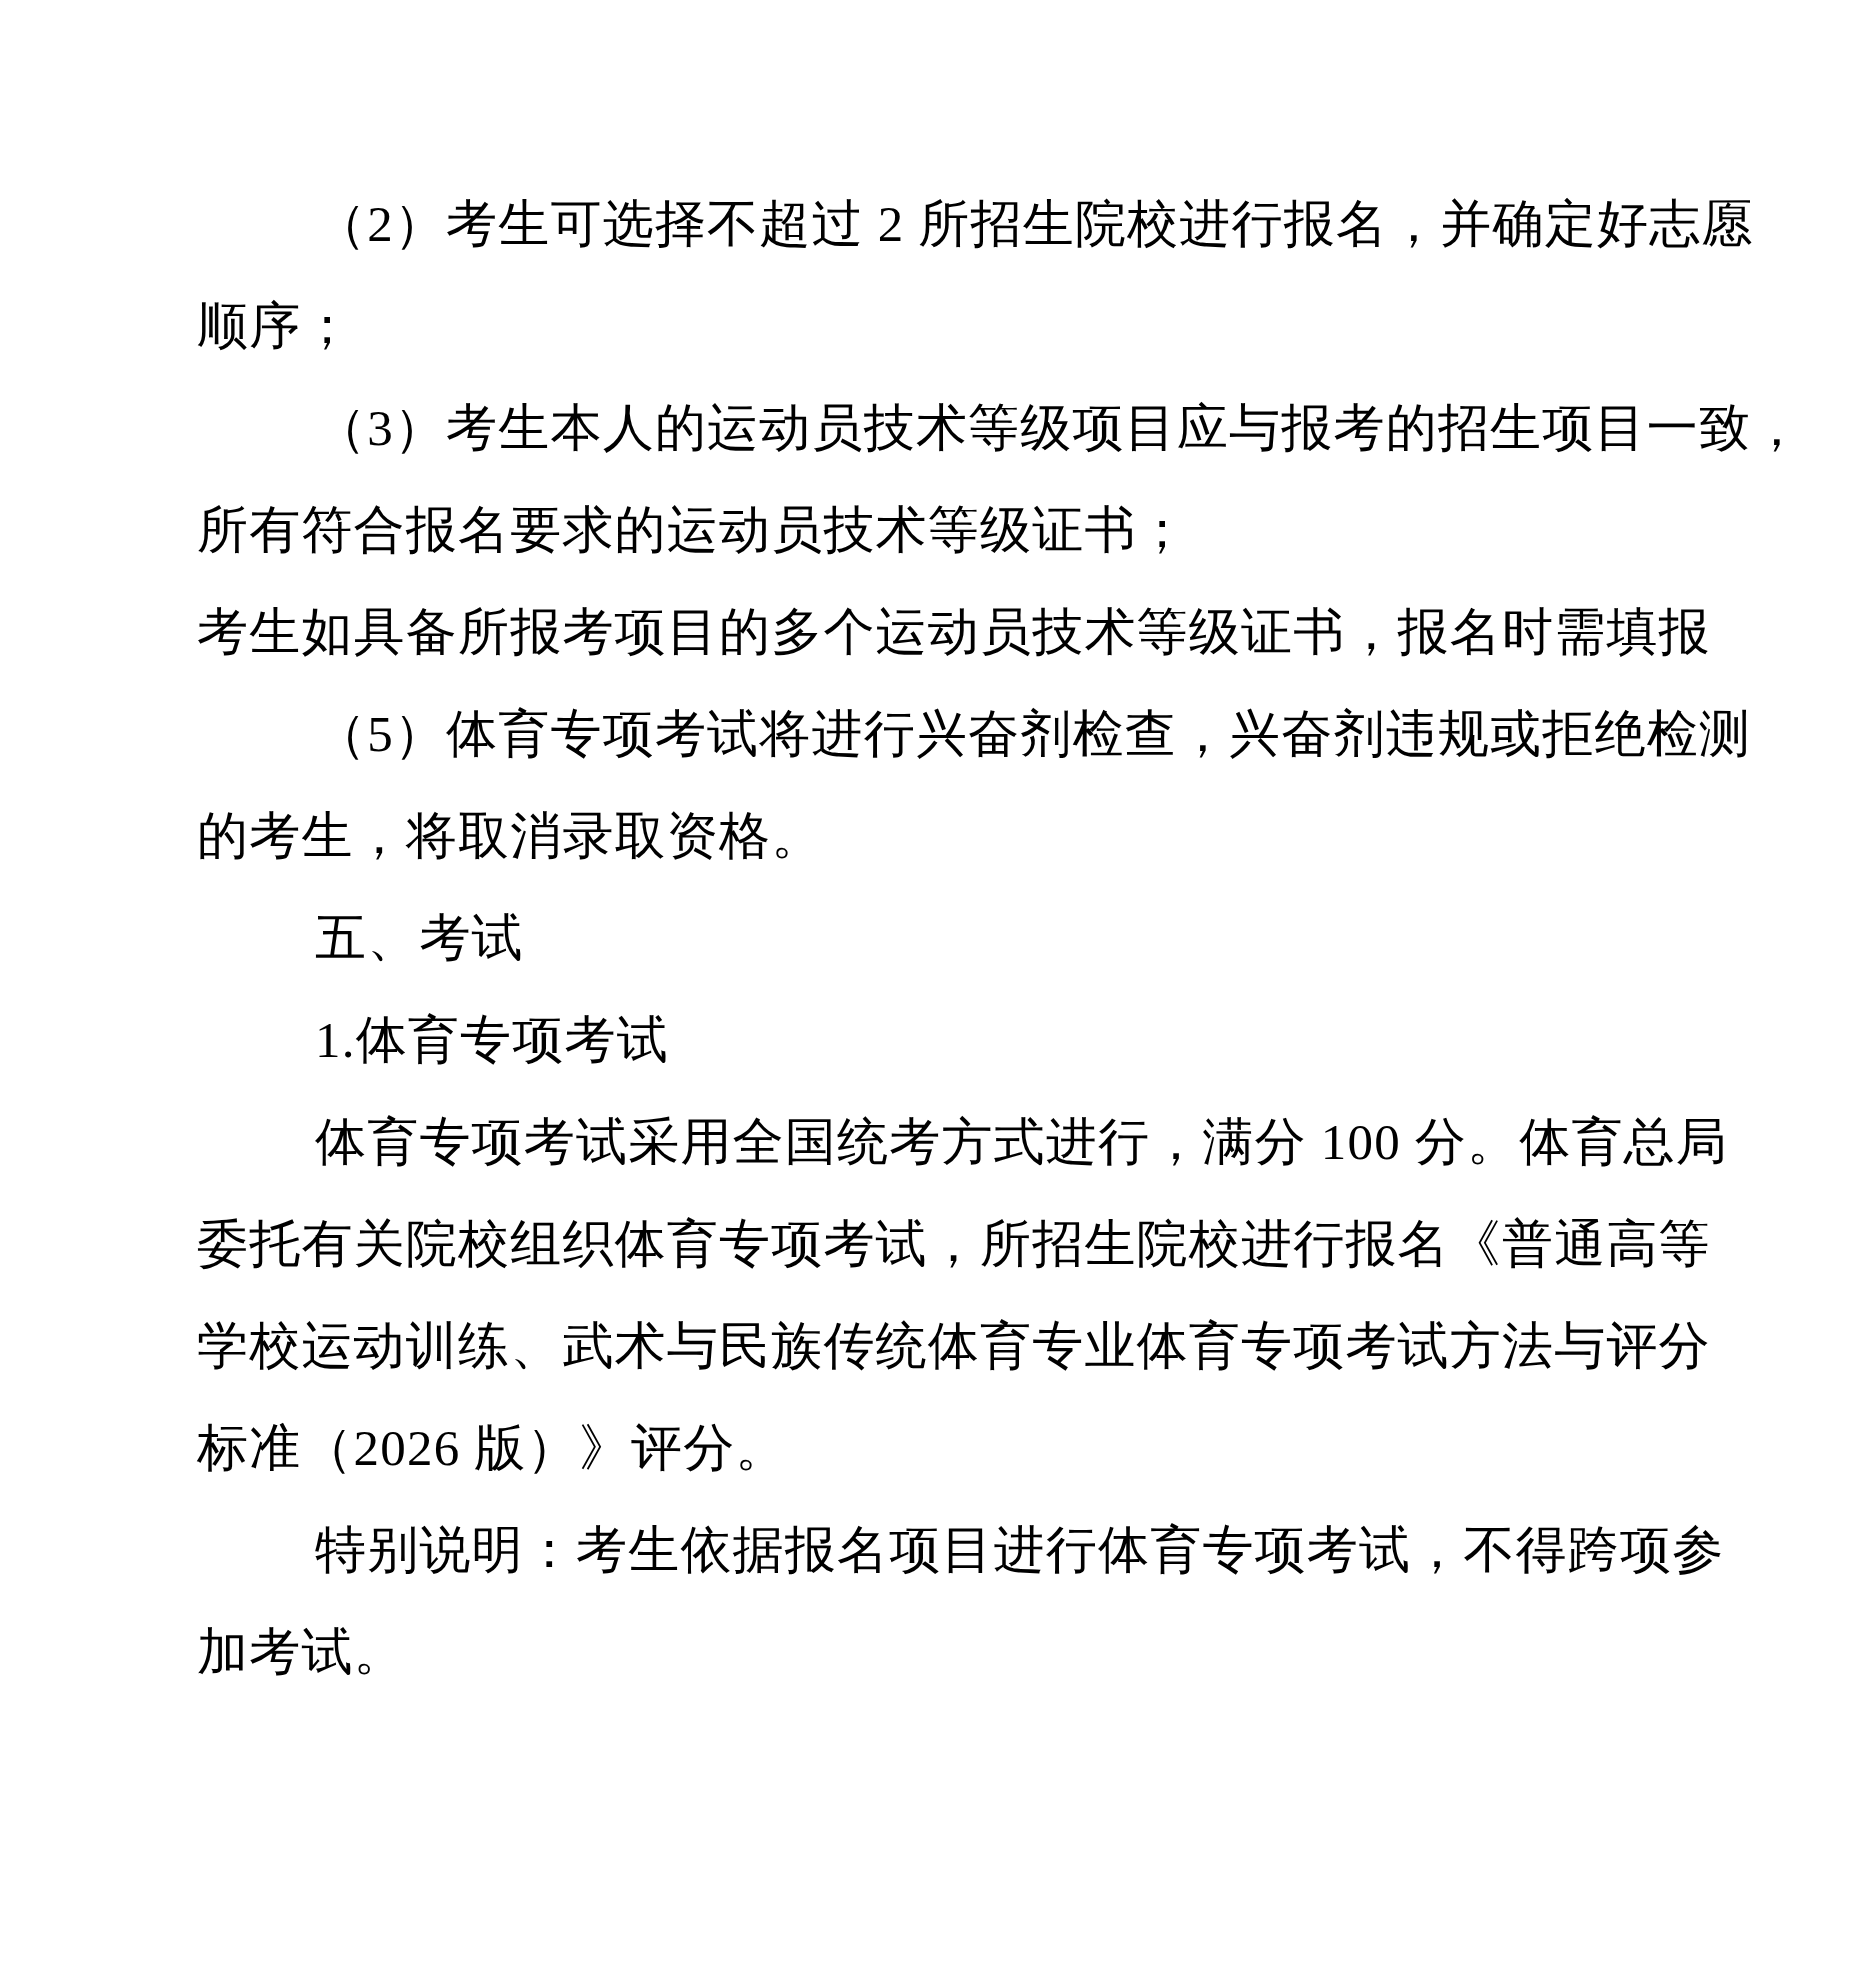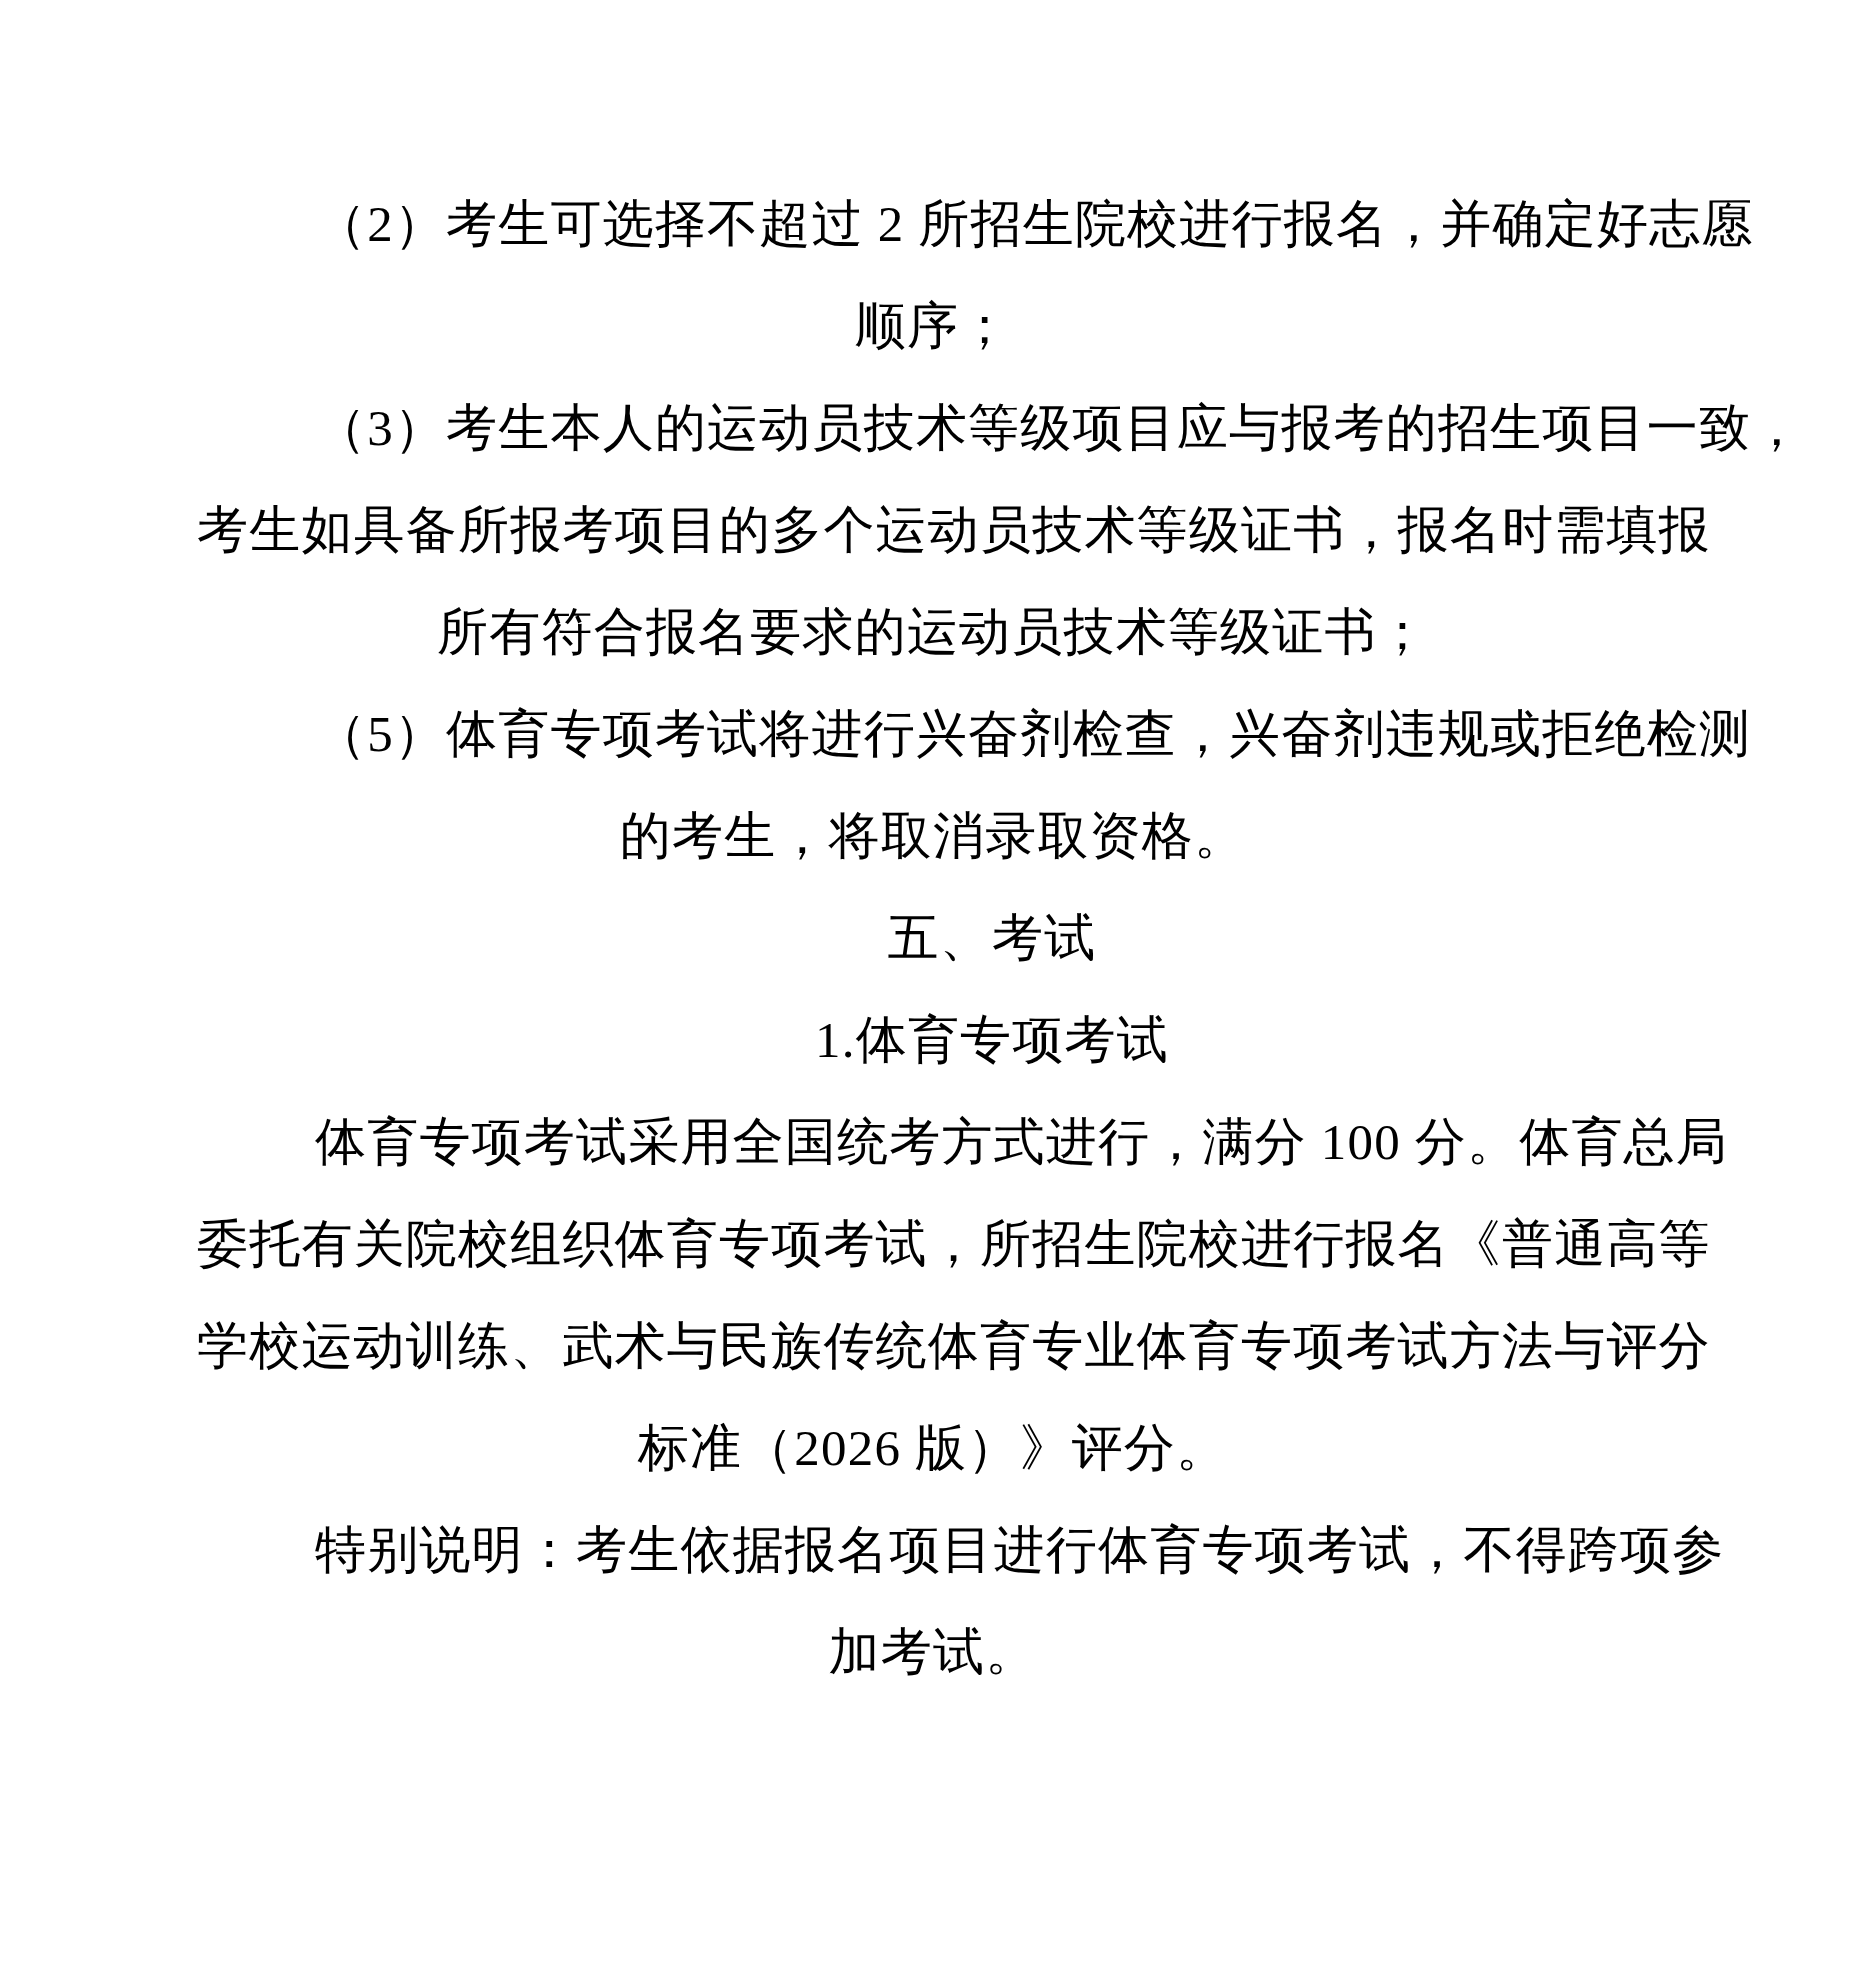--- a/index.html
+++ b/index.html
@@ -17,36 +17,35 @@
     left:197px;
     top:173px;
     width:1472px;
   }
   .line{
     height:102px;
     line-height:102px;
     font-size:51px;
     letter-spacing:1.2px;
     white-space:nowrap;
-    text-align:center;
   }
   .indent{ text-indent:118px; }
   .b{ font-weight:normal; }
 </style>
 </head>
 <body>
 
 <div class="page">
   <div class="content">
 
     <div class="line indent"><span>（2）考生可选择不超过 2 所招生院校进行报名，并确定好志愿</span></div>
     <div class="line"><span>顺序；</span></div>
     <div class="line indent"><span>（3）考生本人的运动员技术等级项目应与报考的招生项目一致，</span></div>
+    <div class="line"><span>所有符合报名要求的运动员技术等级证书；</span></div>
     <div class="line"><span>考生如具备所报考项目的多个运动员技术等级证书，报名时需填报</span></div>
-    <div class="line"><span>所有符合报名要求的运动员技术等级证书；</span></div>
     <div class="line indent"><span>（5）体育专项考试将进行兴奋剂检查，兴奋剂违规或拒绝检测</span></div>
     <div class="line"><span>的考生，将取消录取资格。</span></div>
 
     <div class="line indent"><span class="b">五、考试</span></div>
 
 
     <div class="line indent"><span class="b">1.体育专项考试</span></div>
 
     <div class="line indent"><span>体育专项考试采用全国统考方式进行，满分 100 分。体育总局</span></div>
     <div class="line"><span>委托有关院校组织体育专项考试，所招生院校进行报名《普通高等</span></div>

